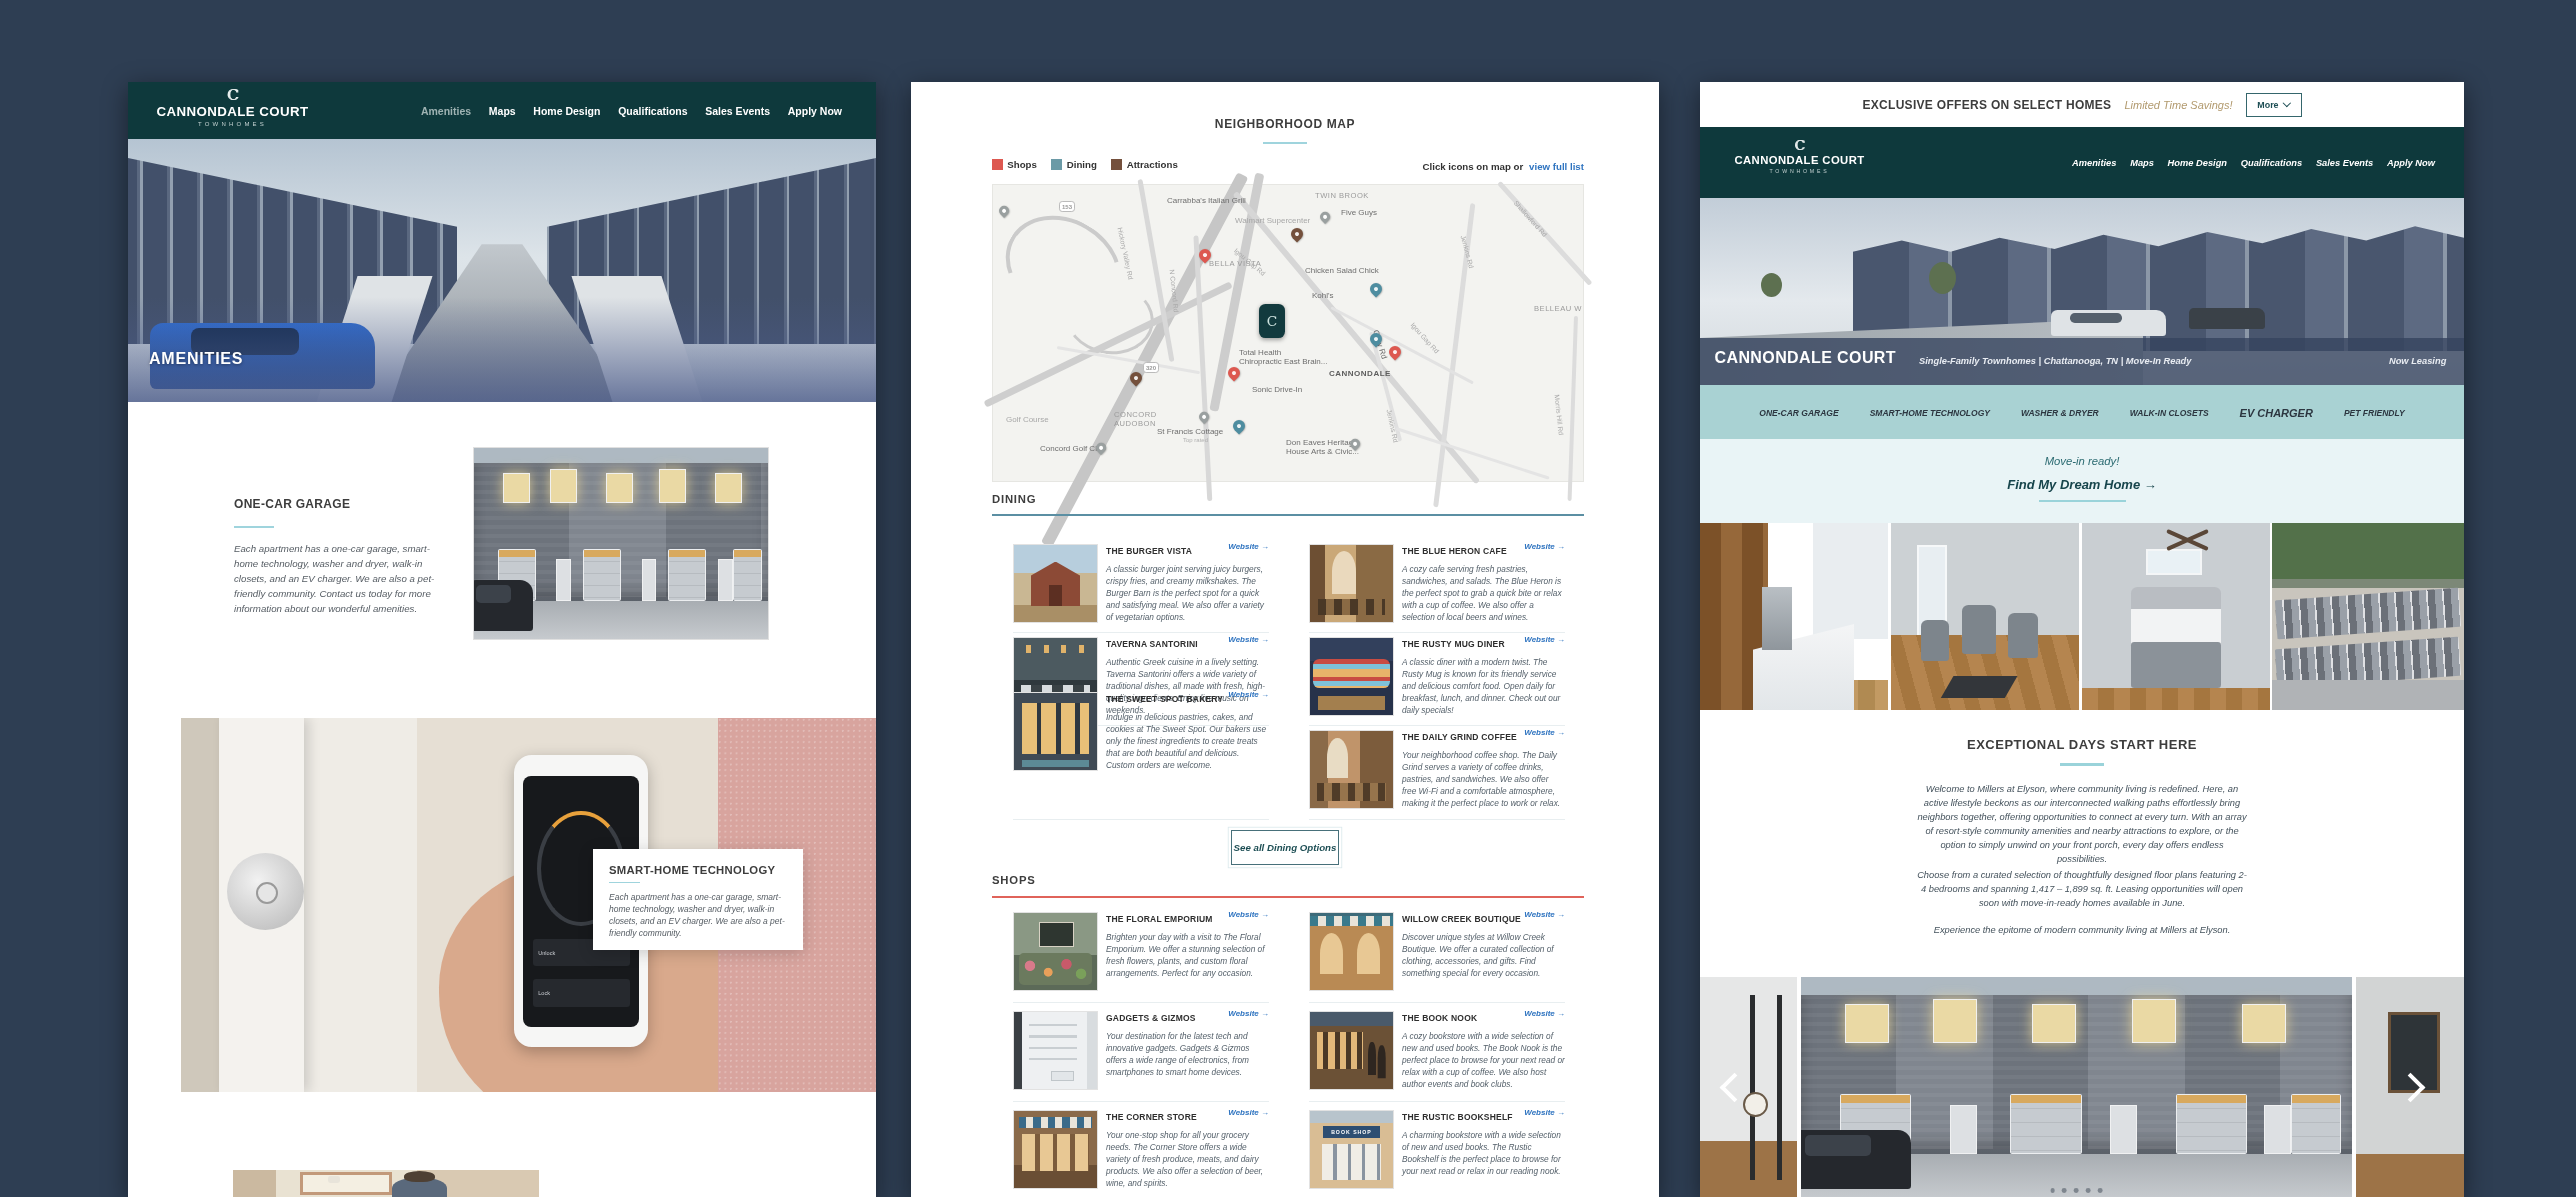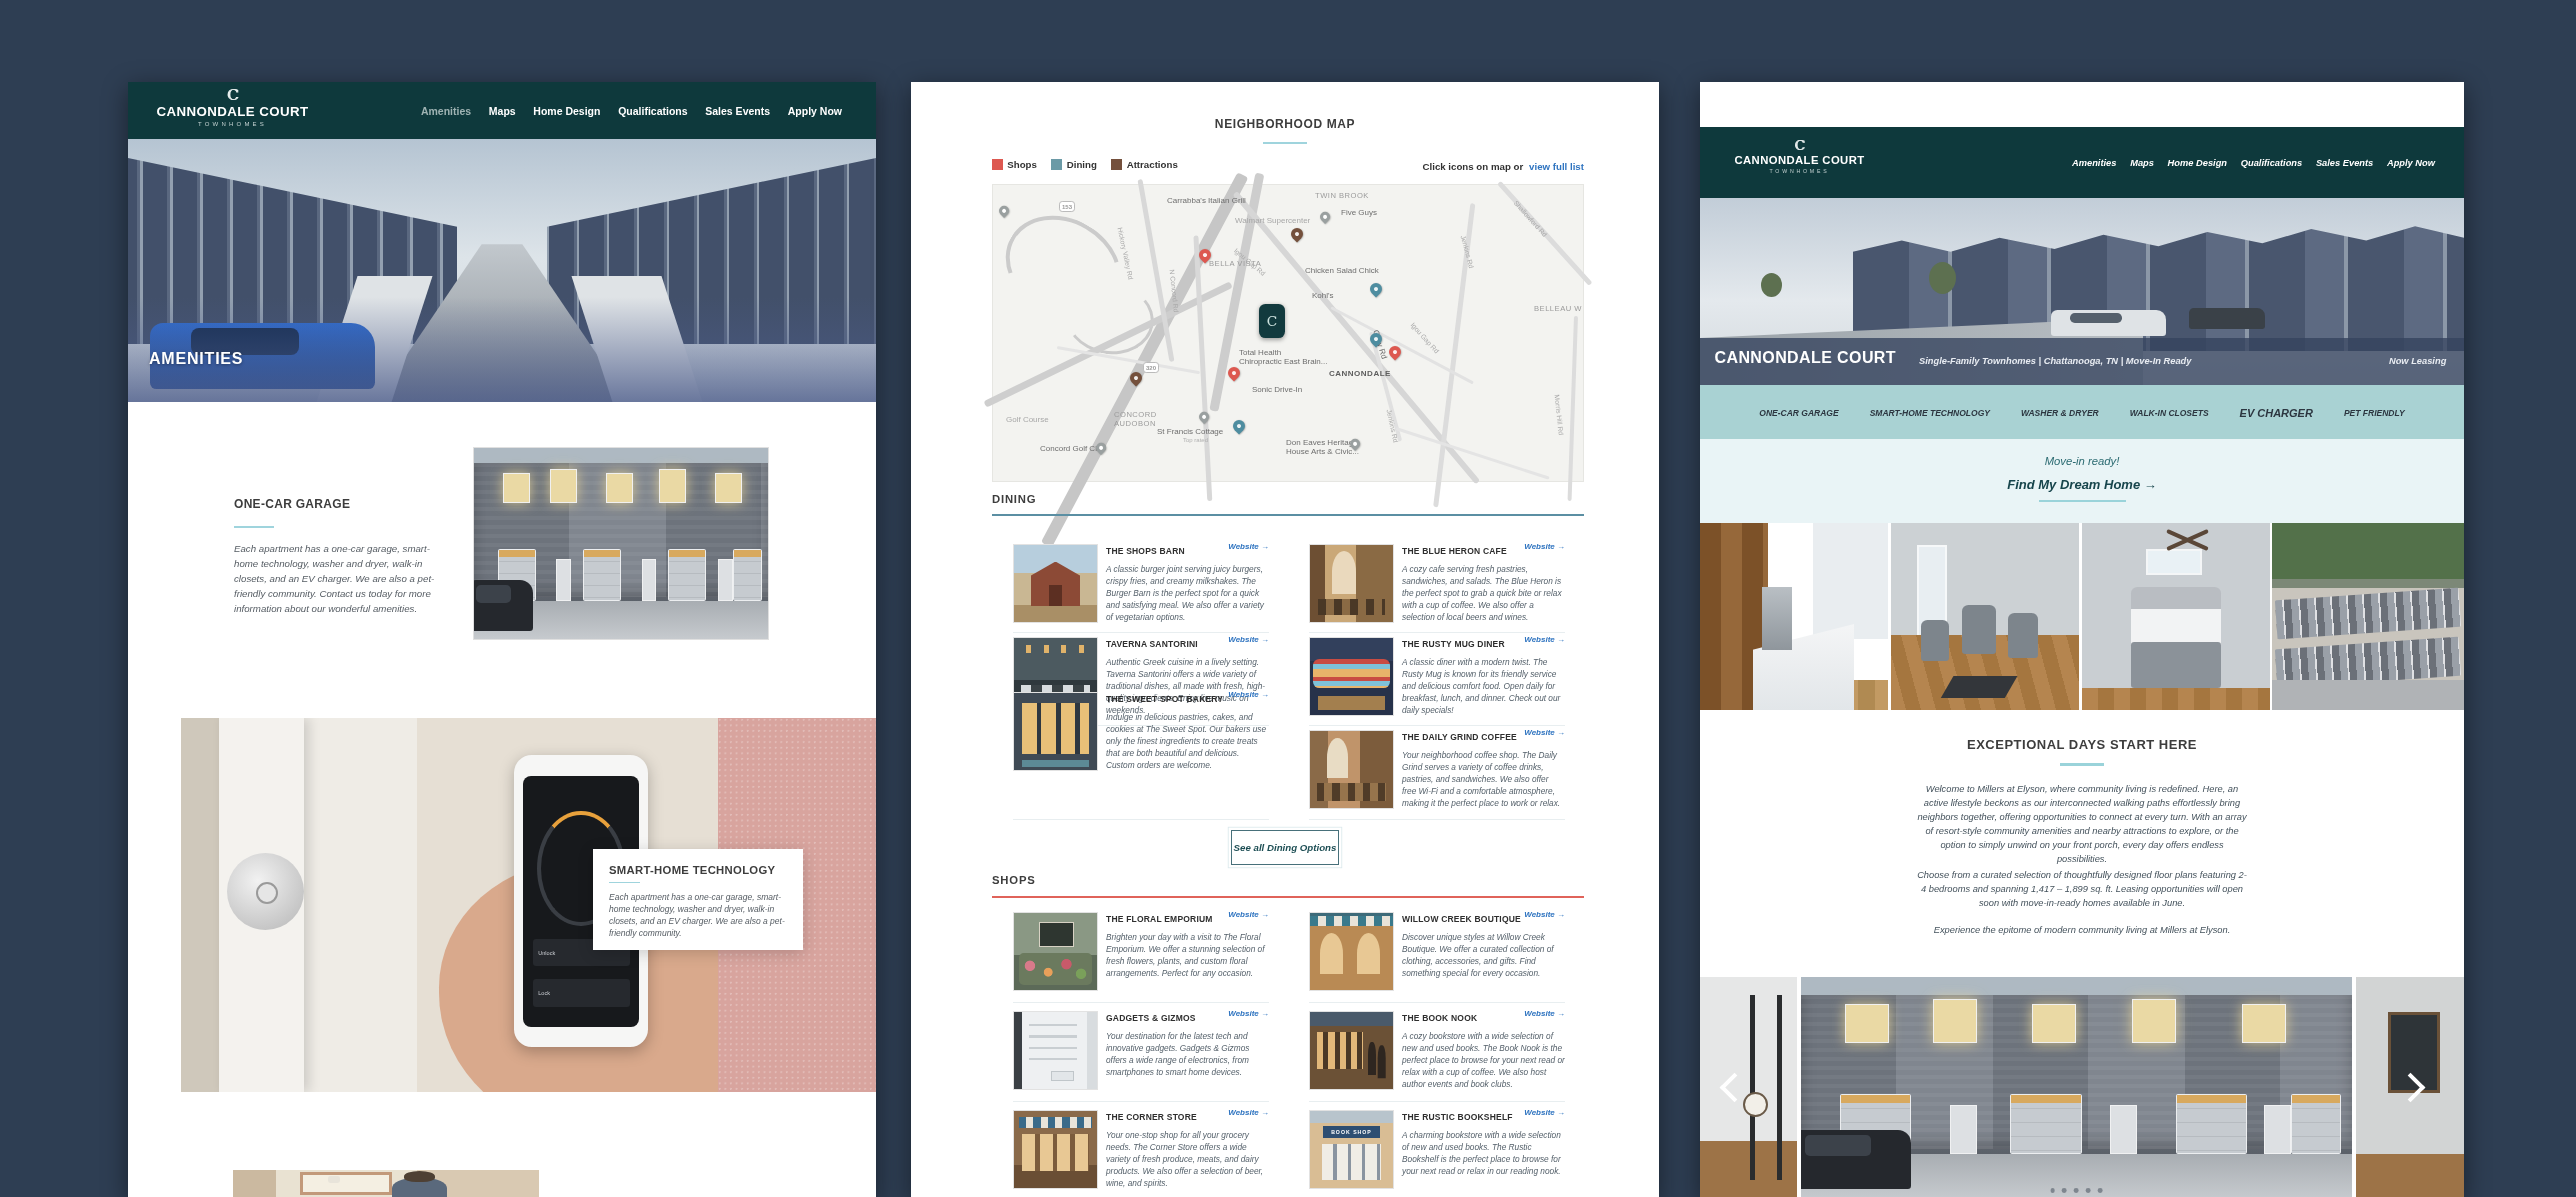--- a/index.html
+++ b/index.html
@@ -334,21 +334,21 @@
     <div class="pin gpin" style="left:103px;top:258px;background:#9aa0a0"></div>
     <div class="pin gpin" style="left:6.4px;top:21px;background:#9aa0a0"></div>
     <div class="maplogo" style="left:266px;top:119px">C</div>
   </div>
 
   <div class="abs hbold" style="left:81px;top:411px;font-size:11.3px;letter-spacing:0.8px">DINING</div>
   <div class="abs" style="left:81px;top:432px;width:592px;height:2.4px;background:#5b8fa3"></div>
 
   <div class="listing" style="left:102px;top:460px">
     <div class="thumb t1"></div>
-    <div class="ltxt"><span class="lname">THE SHOPS BARN</span><a class="lsite">Website →</a>
+    <div class="ltxt"><span class="lname">THE BURGER VISTA</span><a class="lsite">Website →</a>
     <p class="ldesc">A classic burger joint serving juicy burgers, crispy fries, and creamy milkshakes. The Burger Barn is the perfect spot for a quick and satisfying meal. We also offer a variety of vegetarian options.</p></div>
   </div>
   <div class="listing" style="left:398px;top:460px">
     <div class="thumb t2"></div>
     <div class="ltxt"><span class="lname">THE BLUE HERON CAFE</span><a class="lsite">Website →</a>
     <p class="ldesc">A cozy cafe serving fresh pastries, sandwiches, and salads. The Blue Heron is the perfect spot to grab a quick bite or relax with a cup of coffee. We also offer a selection of local beers and wines.</p></div>
   </div>
   <div class="ldiv" style="left:102px;top:550px"></div>
   <div class="ldiv" style="left:398px;top:550px"></div>
 
@@ -418,20 +418,25 @@
     <div class="thumb t12">
         <span class="sign">BOOK SHOP</span>
       </div>
     <div class="ltxt"><span class="lname">THE RUSTIC BOOKSHELF</span><a class="lsite">Website →</a>
     <p class="ldesc">A charming bookstore with a wide selection of new and used books. The Rustic Bookshelf is the perfect place to browse for your next read or relax in our reading nook.</p></div>
   </div>
 </div>
 
 <div class="panel" id="panel-right">
 
+  <div class="abs" style="left:0;top:0;width:764px;height:45px;background:#fff;display:flex;align-items:center;justify-content:center;gap:13px">
+    <span class="hbold" style="font-size:12px">EXCLUSIVE OFFERS ON SELECT HOMES</span>
+    <span class="ital" style="font-size:11px;color:#b29a6e">Limited Time Savings!</span>
+    <button style="background:#fff;border:0.8px solid #35666c;width:56px;height:24px;font-size:8.9px;font-weight:700;color:#1d4e54;cursor:pointer"><span>More</span><i class="chev-d"></i></button>
+  </div>
 
   <div class="abs teal" style="left:0;top:45px;width:764px;height:71px">
     <div class="logo" style="position:absolute;left:39px;top:10.5px;width:121px">
       <span class="mono" style="font-size:13.7px;line-height:14.5px">C</span>
       <span class="bname" style="font-size:11.3px;margin-top:1.6px">CANNONDALE COURT</span>
       <span class="btag" style="font-size:5.2px;letter-spacing:2.8px;margin-top:2.4px">TOWNHOMES</span>
     </div>
     <div class="navrow ital" style="position:absolute;right:29px;top:0;height:71px;gap:13.7px;font-size:9.3px">
       <a>Amenities</a>
       <a>Maps</a>

